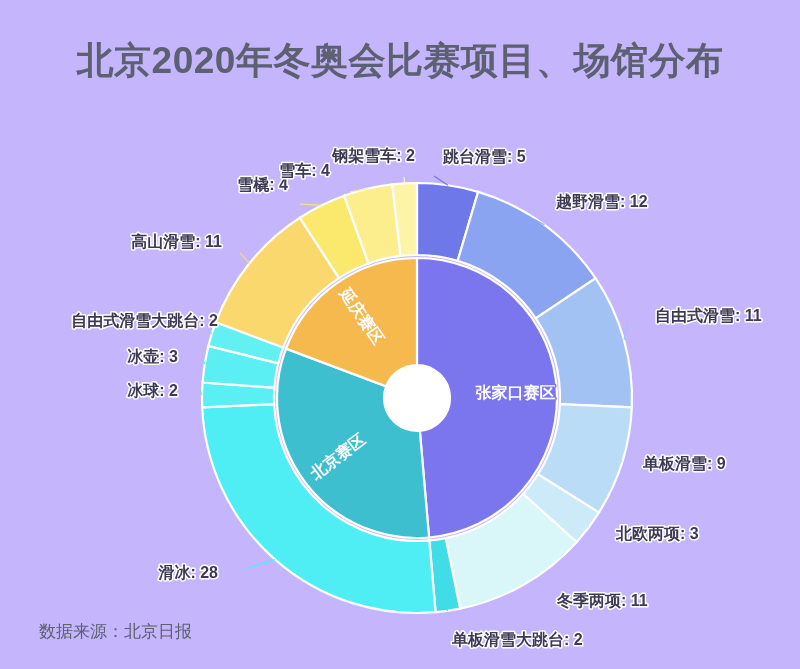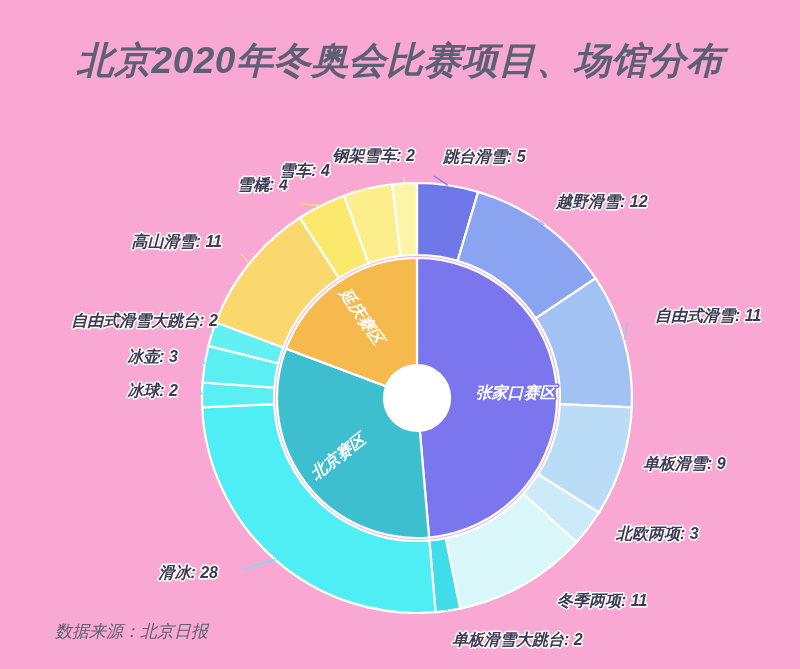--- a/index.html
+++ b/index.html
@@ -7,37 +7,36 @@
     margin: 0; padding: 0;
     width: 800px; height: 669px;
     background: #ffffff;
     font-family: "Liberation Sans", "DejaVu Sans", sans-serif;
     overflow: hidden;
   }
   #root {
     position: relative;
     width: 800px;
     height: 669px;
-    background: #f9a8d4;
-    font-style: italic;
+    background: #c4b5fd;
   }
   #chart-title {
     position: absolute;
     left: 0; right: 0;
     top: 36px;
     text-align: center;
     font-size: 37px;
     font-weight: 700;
     color: #5c6070;
     letter-spacing: 0.5px;
     white-space: nowrap;
   }
   #footer-source {
     position: absolute;
-    left: 55px;
+    left: 39px;
     top: 620px;
     font-size: 17px;
     color: #5c6070;
     white-space: nowrap;
   }
   #sunburst-svg {
     position: absolute;
     left: 0; top: 0;
     width: 800px; height: 669px;
   }

